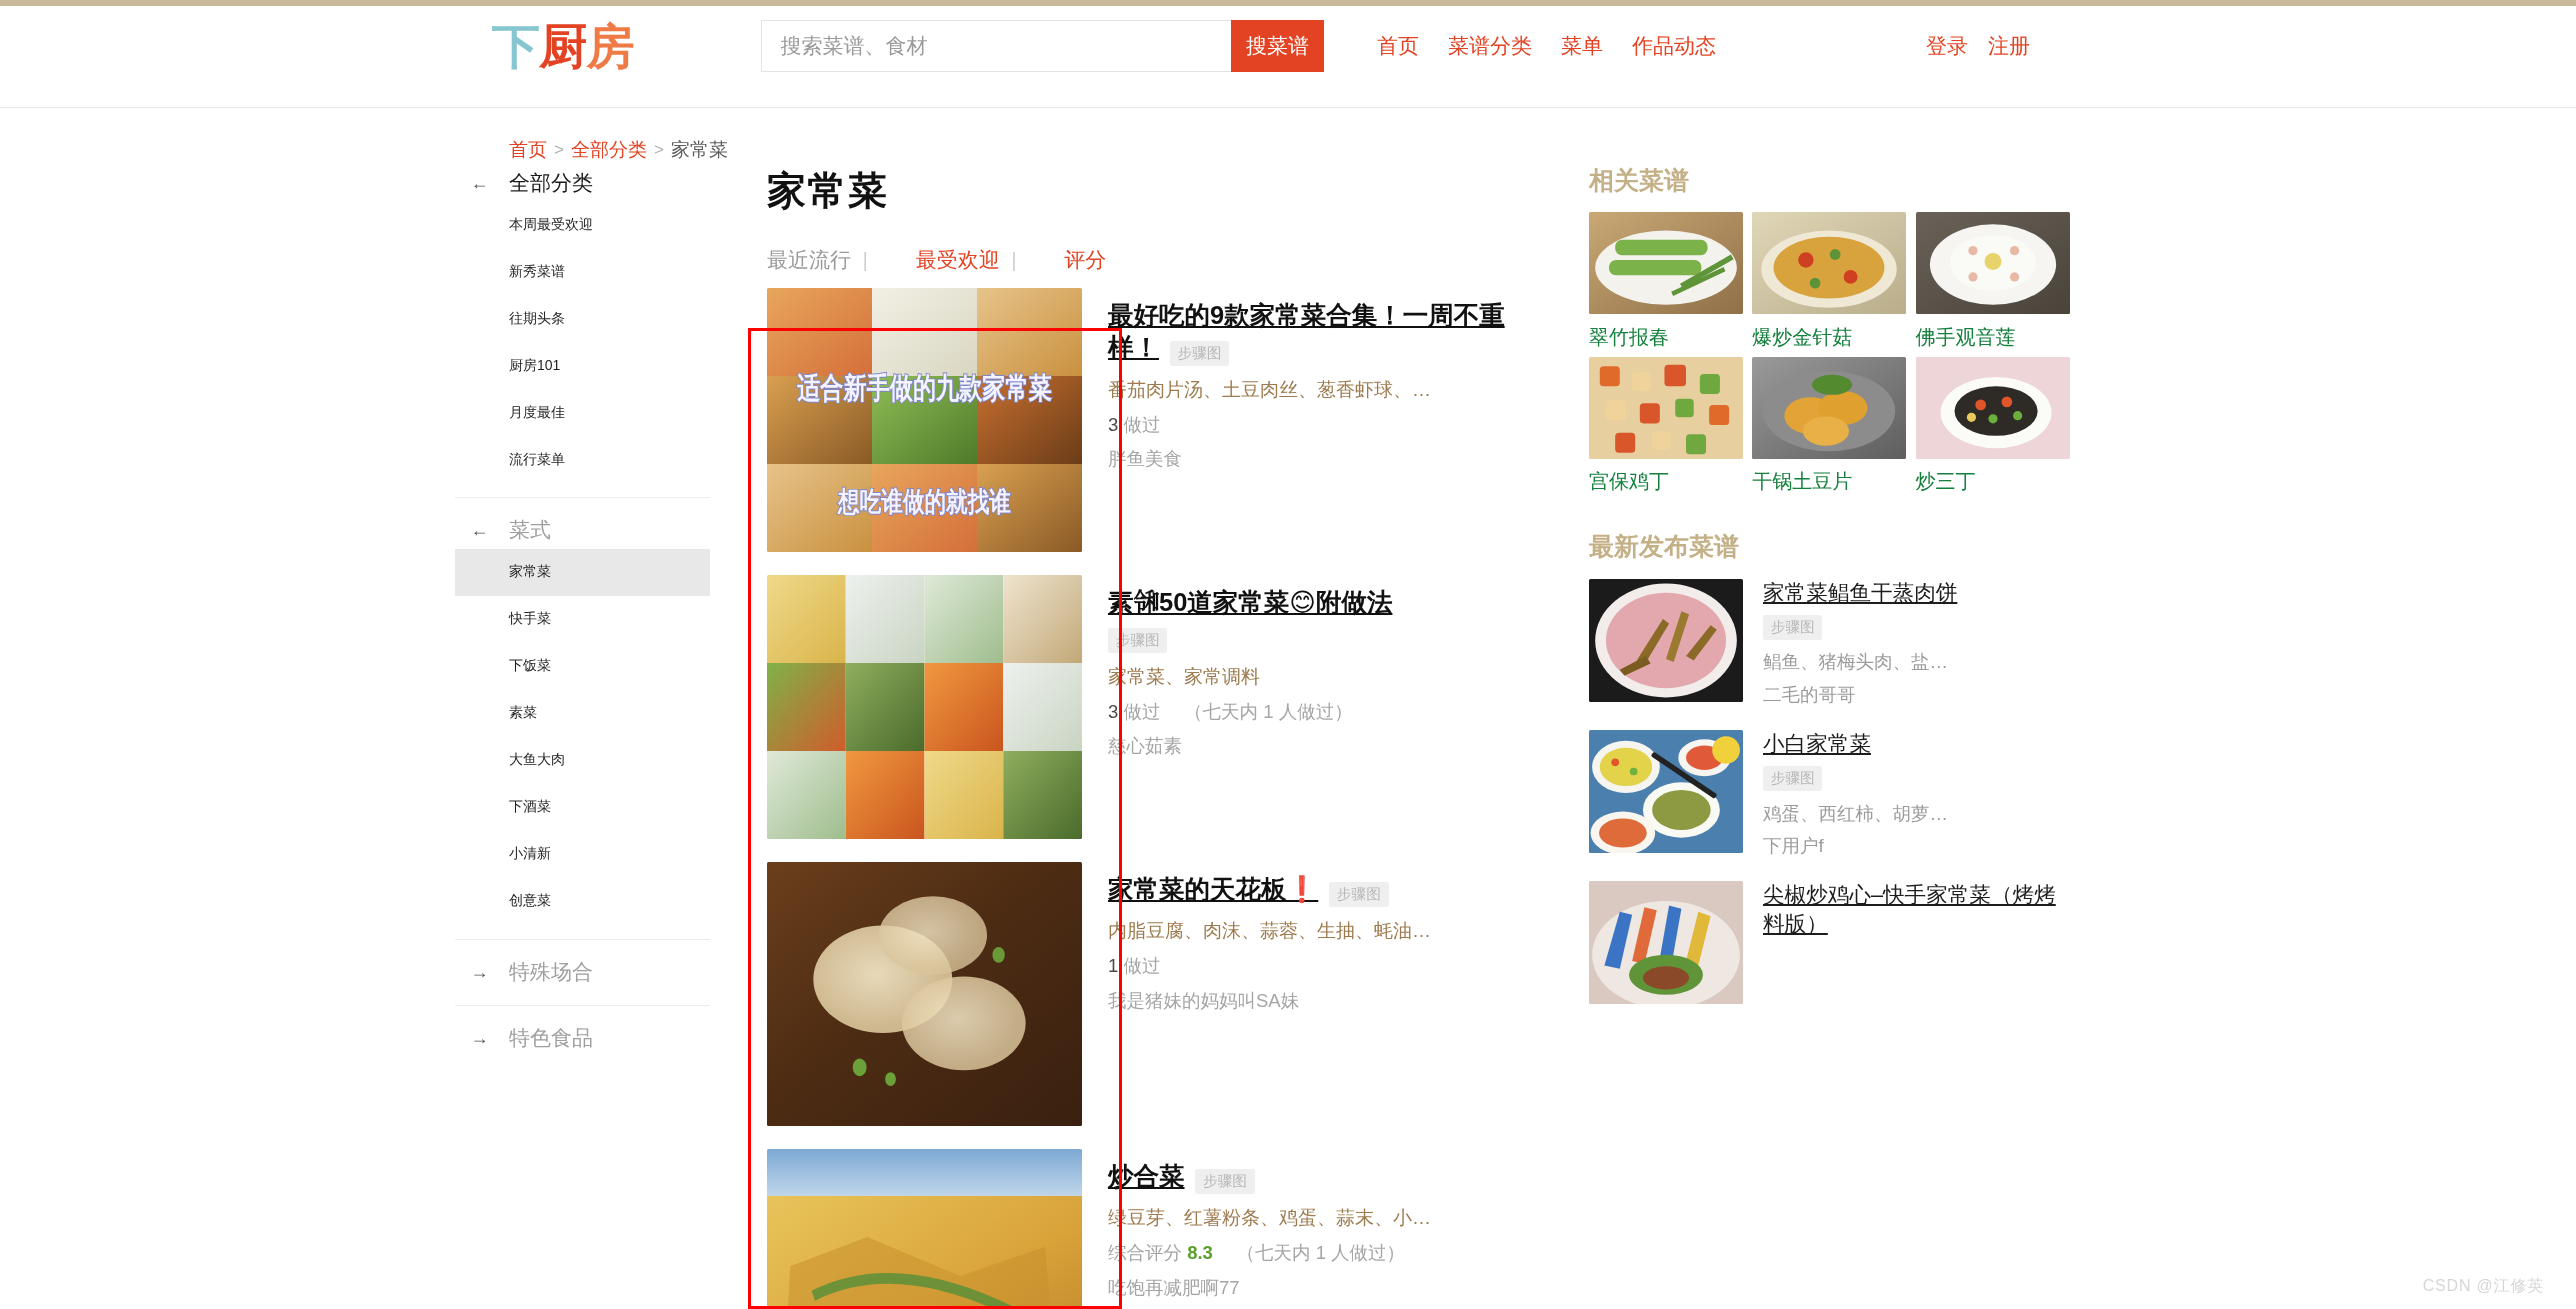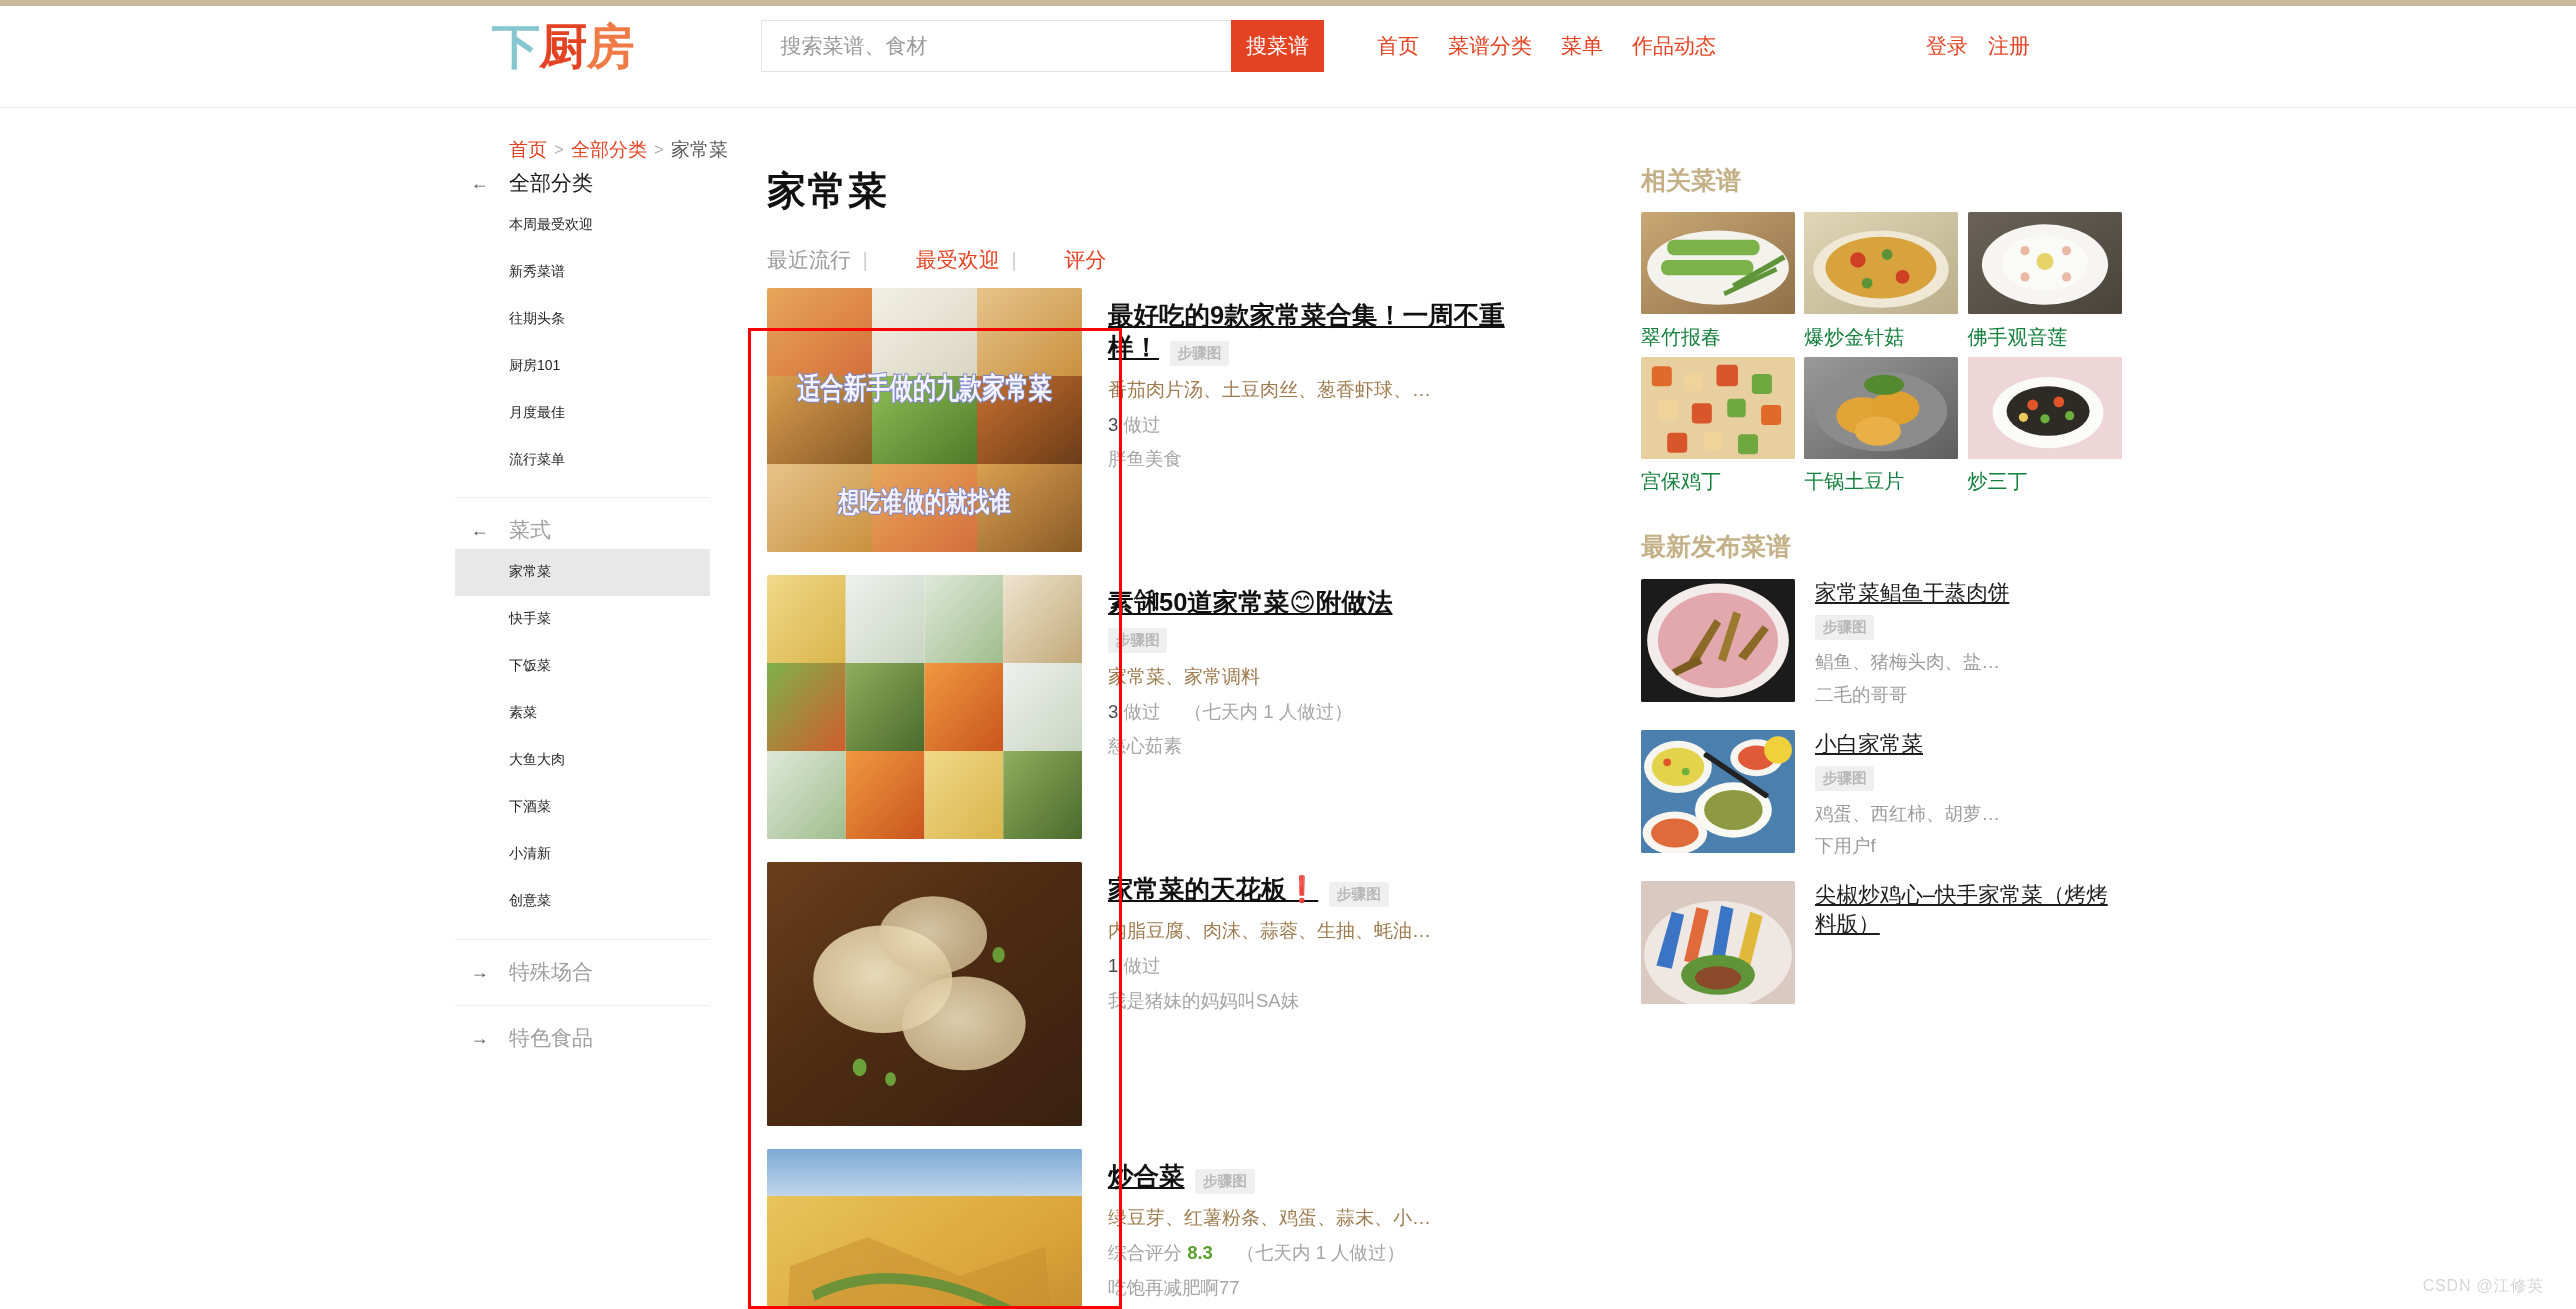--- a/index.html
+++ b/index.html
@@ -223,21 +223,20 @@
   .badge {
     display: inline-block;
     background: #efefef;
     color: #b8b8b8;
     font-size: 14.7px;
     padding: 3.1px 7.7px;
     border-radius: 2.3px;
     vertical-align: middle;
     margin-left: 10.8px;
     white-space: nowrap;
-    font-weight: bold;
   }
   .recipe-ings {
     font-size: 19px;
     color: #9d7b4f;
     margin-top: 10.8px;
     white-space: nowrap;
     overflow: hidden;
     text-overflow: ellipsis;
   }
   .recipe-stats {
@@ -250,21 +249,21 @@
   .recipe-stats .inner { margin-left: 18.5px; }
   .recipe-author {
     font-size: 18.5px;
     color: #a5a5a5;
     margin-top: 9.3px;
   }
 
   
   #rightcol {
     position: absolute;
-    left: 1641px;
+    left: 1589px;
     top: 0;
     width: 478px;
   }
   .rs-title {
     font-size: 25px;
     font-weight: bold;
     color: #c4b087;
     margin-bottom: 15.4px;
   }
   #related-grid {

